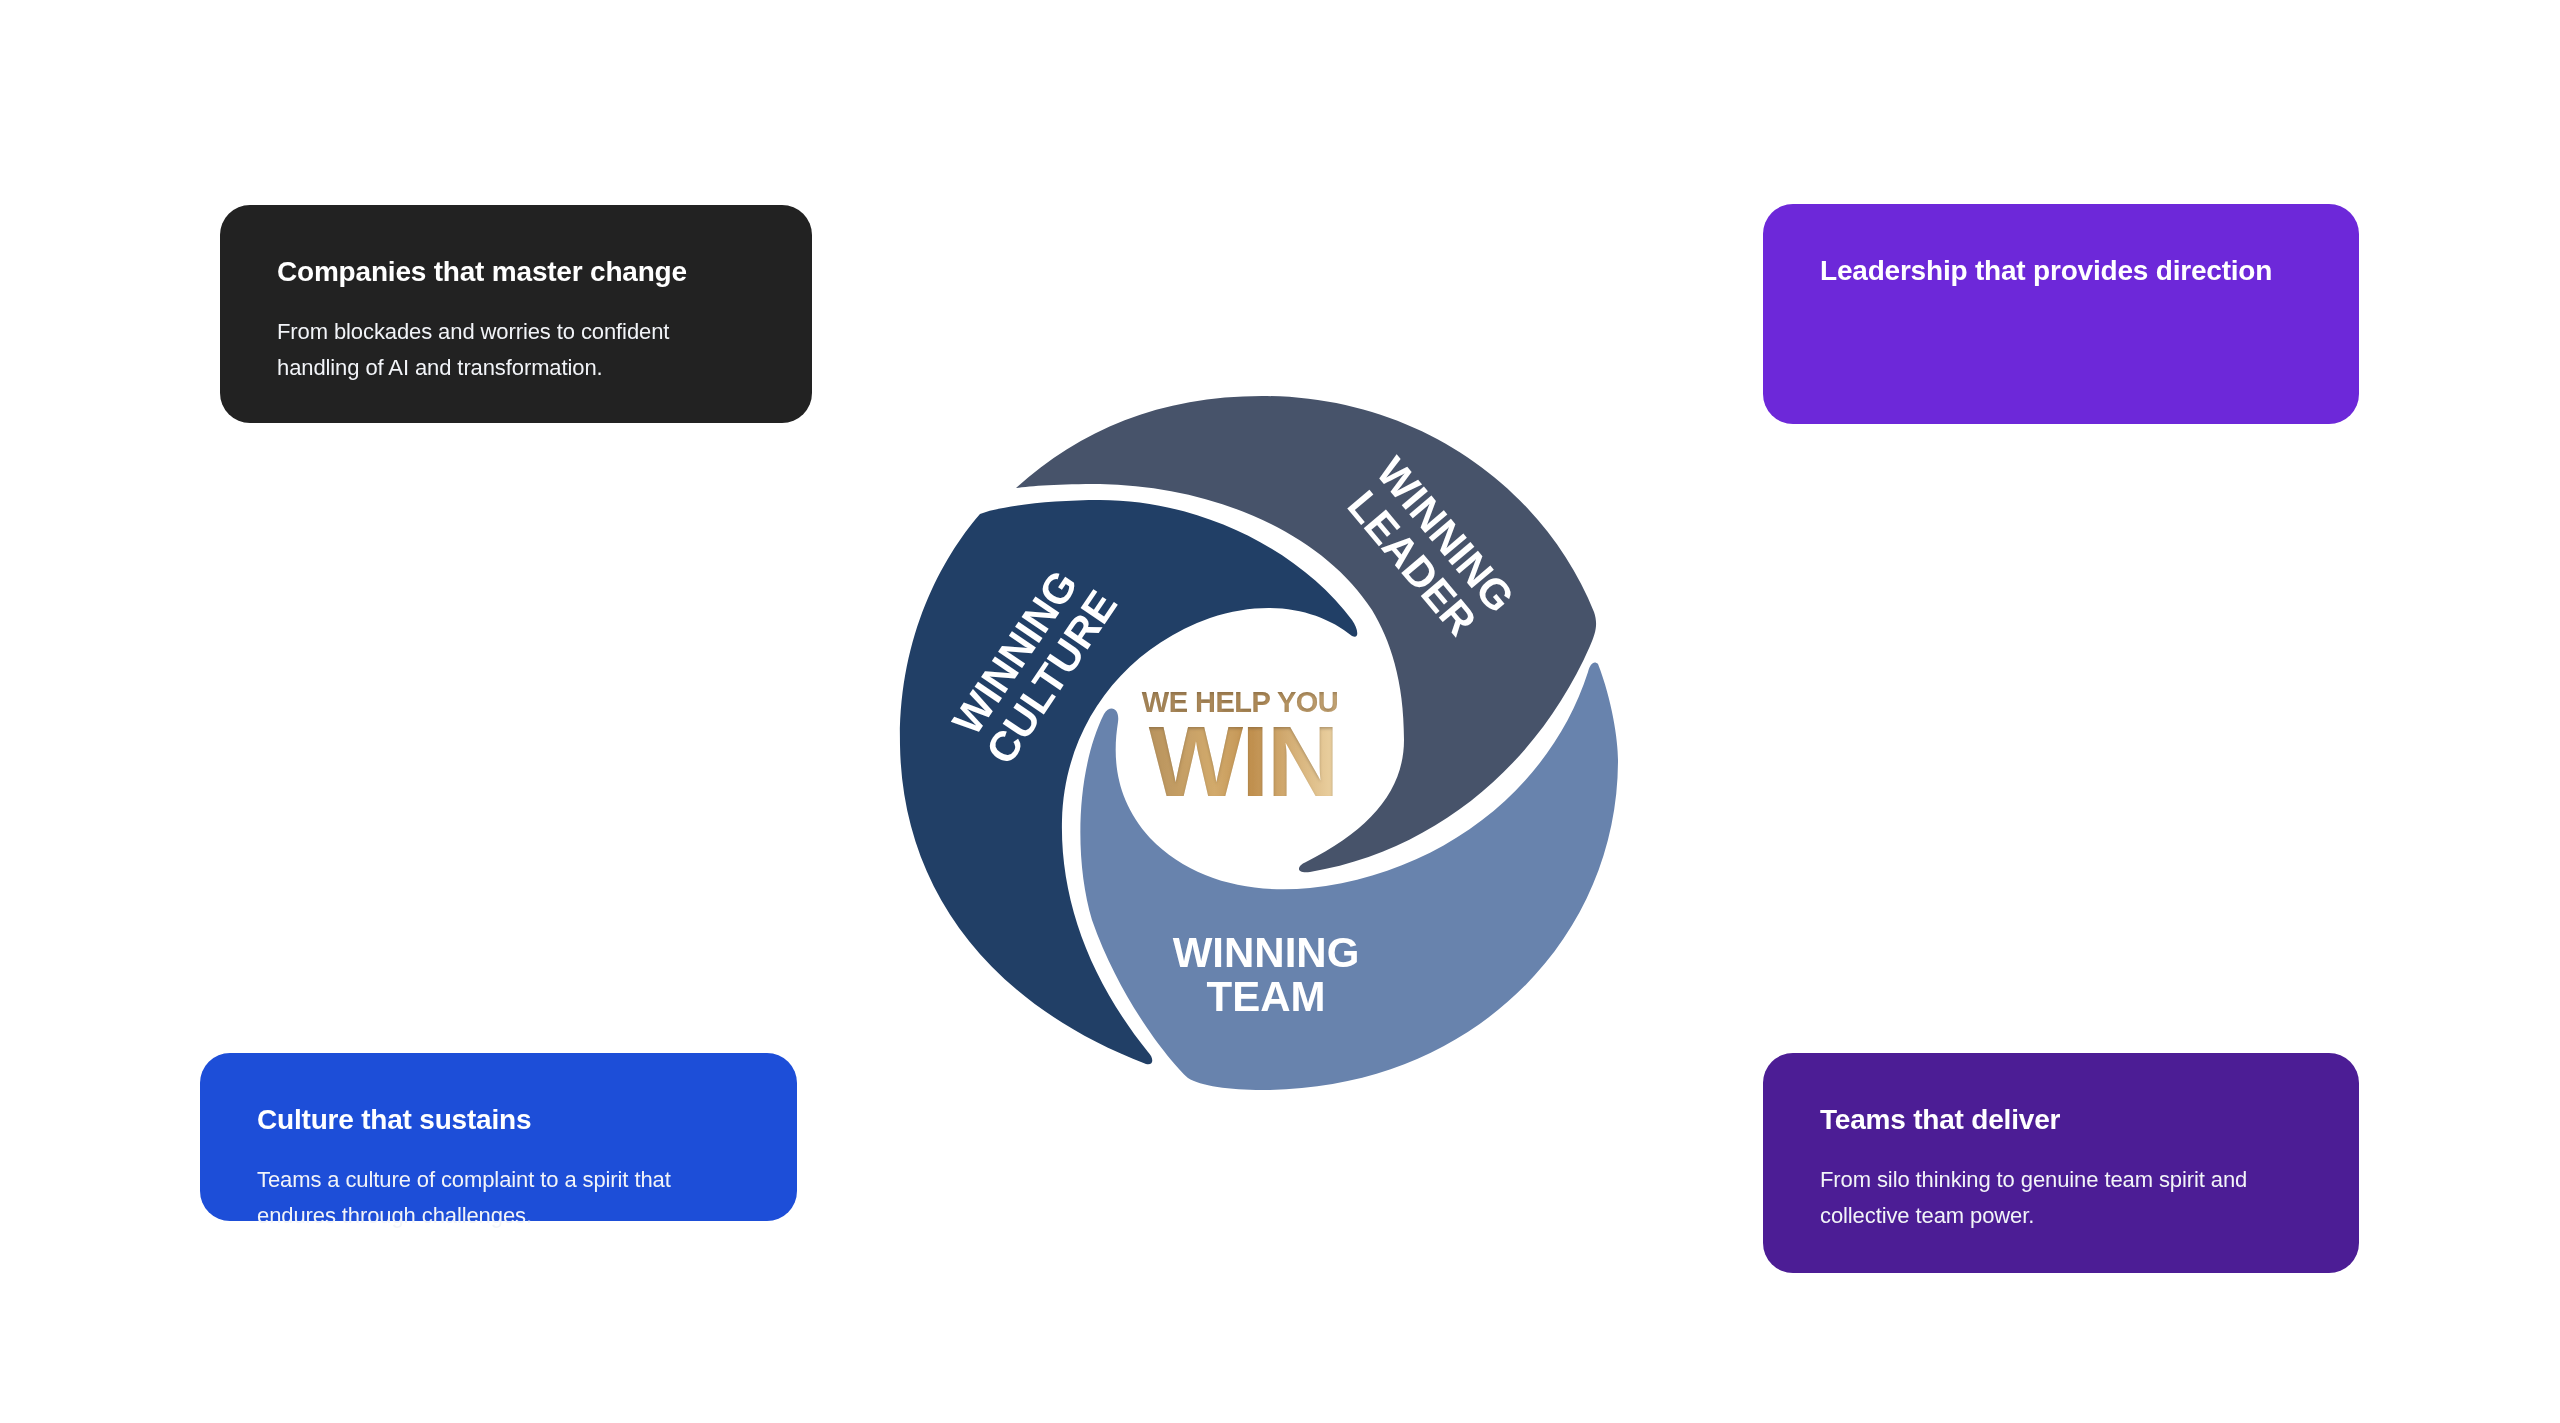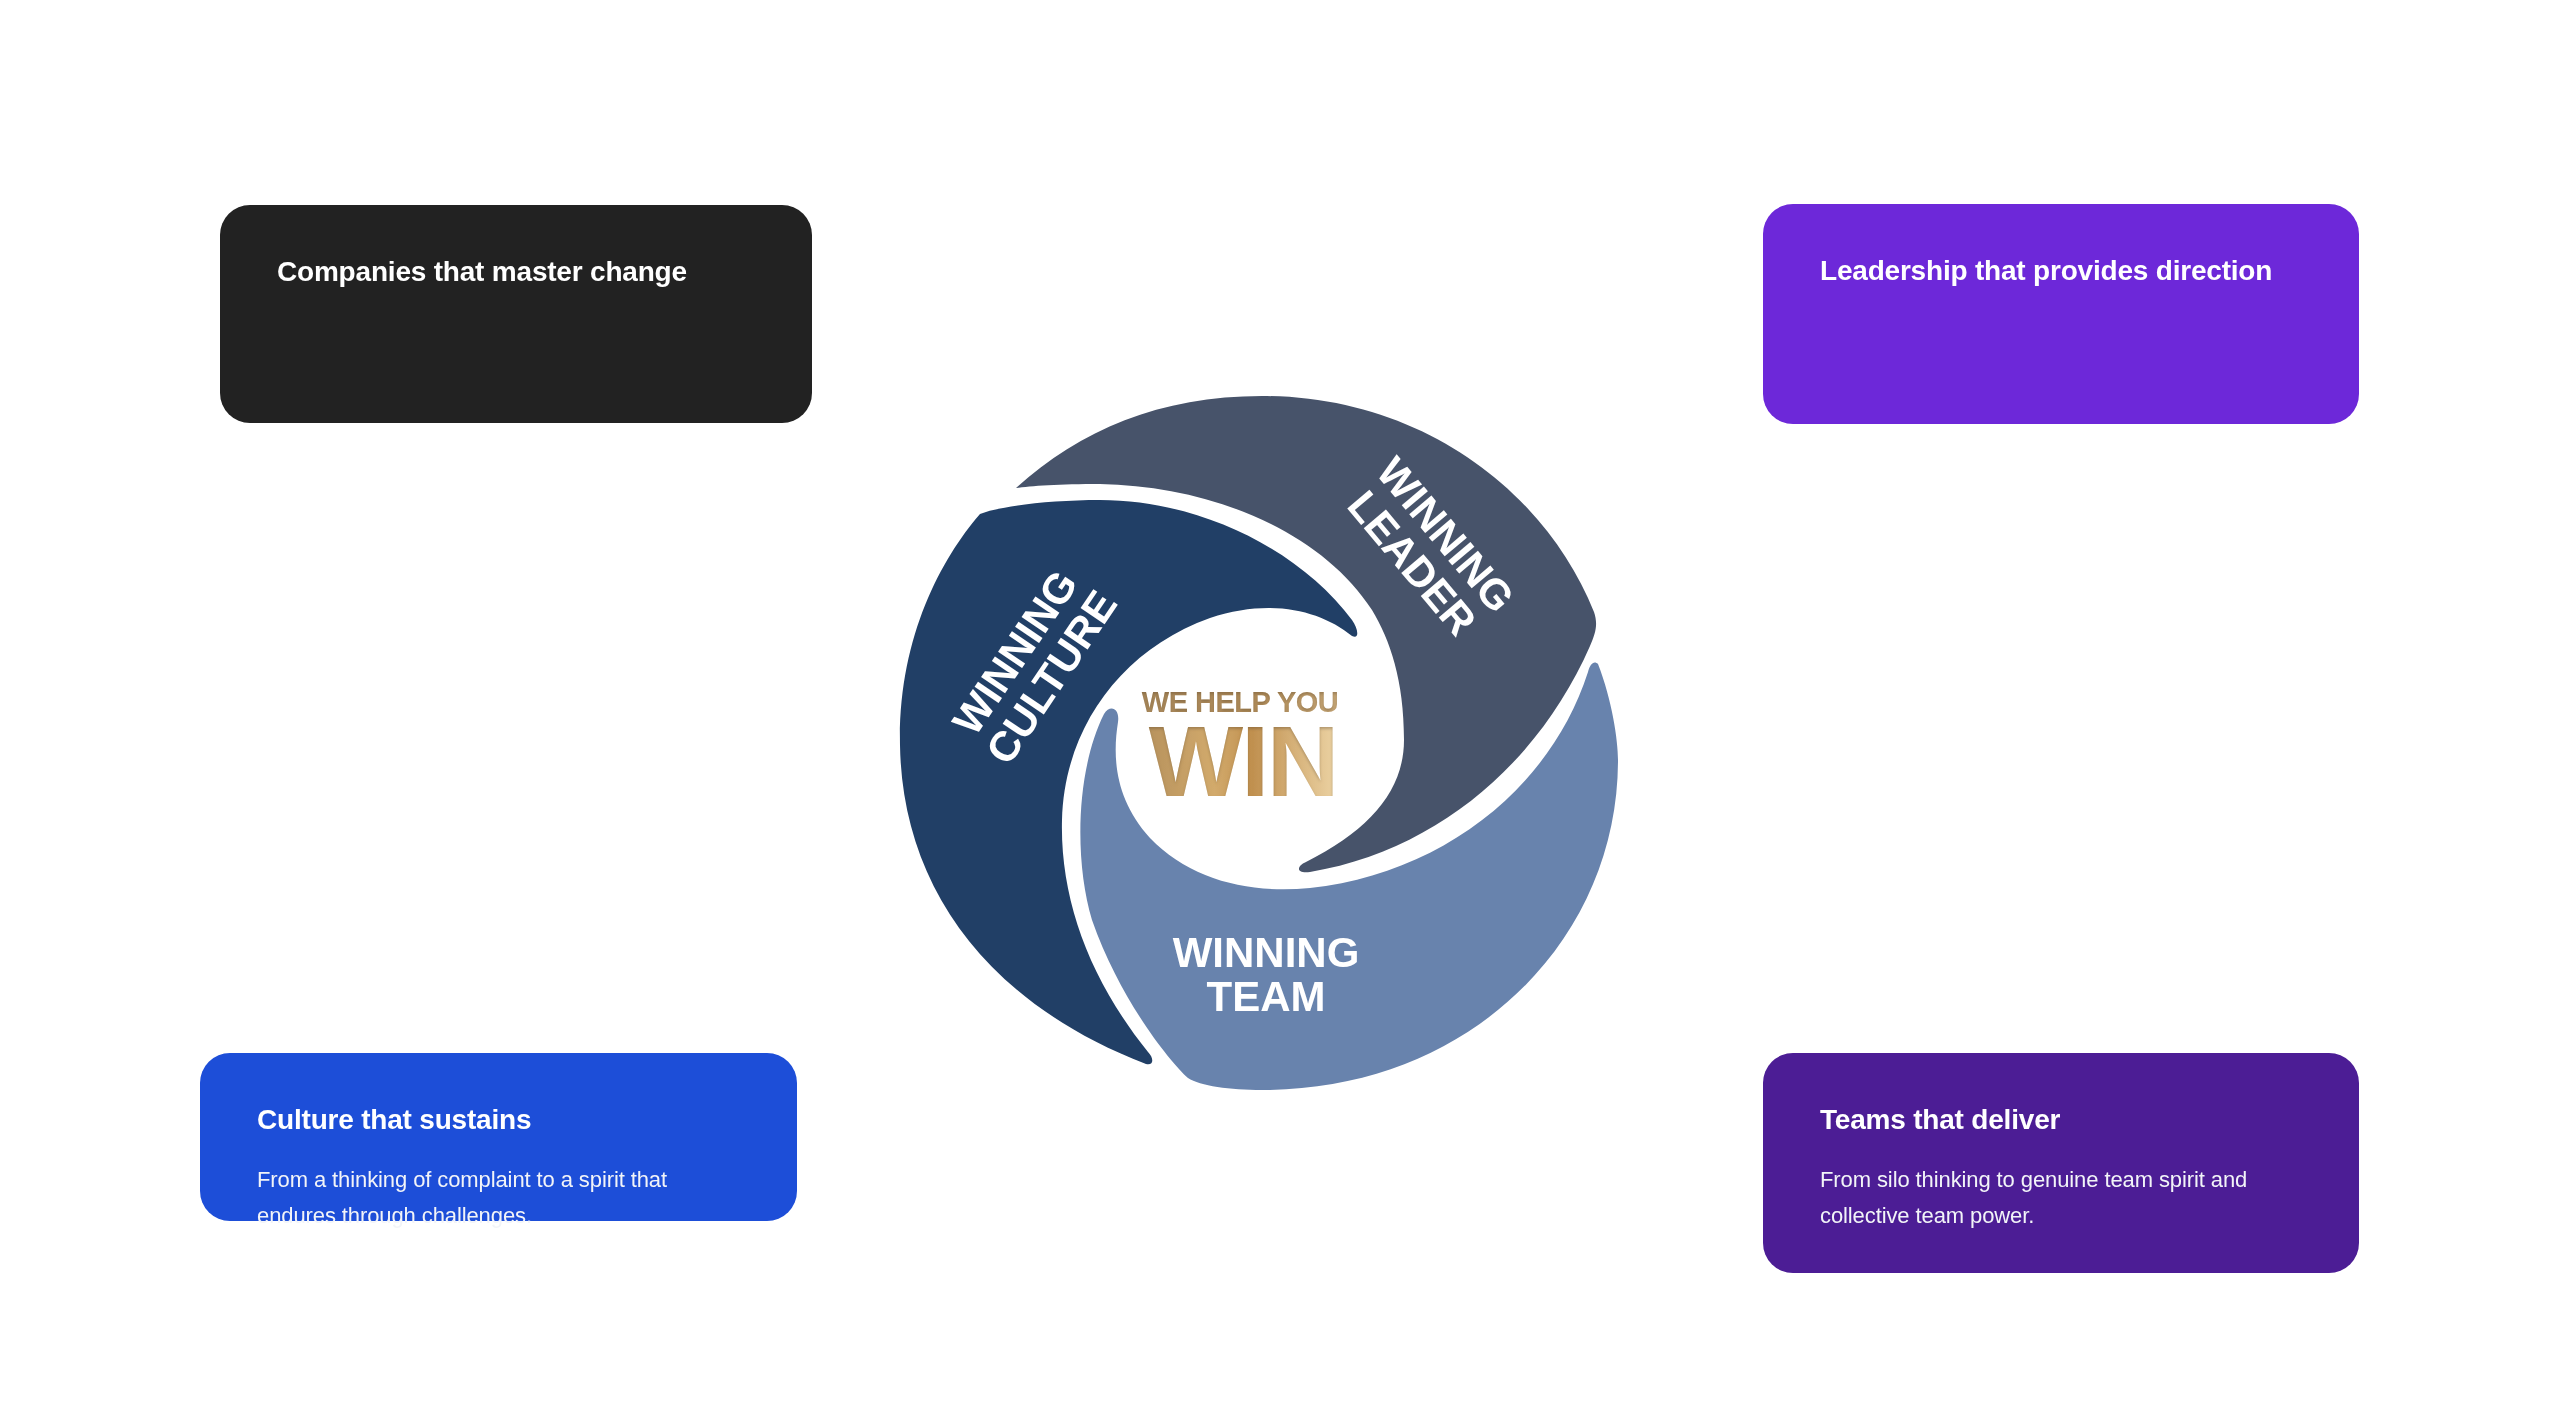--- a/index.html
+++ b/index.html
@@ -16,30 +16,34 @@
   svg#wheel { position: absolute; left: 0; top: 0; }
   .seg-label { font-family: "Liberation Sans", "DejaVu Sans", sans-serif; font-weight: bold; fill: #ffffff; font-size: 42px; }
   .center-small { font-family: "Liberation Sans", sans-serif; font-weight: bold; font-size: 29px; letter-spacing: -0.5px; }
   .center-big { font-family: "Liberation Sans", sans-serif; font-weight: bold; font-size: 100px; letter-spacing: -2px; }
 </style>
 </head>
 <body>
 
 <div class="card" id="card-tl">
   <h3 class="card-title">Companies that master change</h3>
+  <p class="card-text">
+    <span>From blockades and worries to confident</span><br>
+    <span>handling of AI and transformation.</span>
+  </p>
 </div>
 
 <div class="card" id="card-tr">
   <h3 class="card-title">Leadership that provides direction</h3>
 </div>
 
 <div class="card" id="card-bl">
   <h3 class="card-title">Culture that sustains</h3>
   <p class="card-text">
-    <span>From a thinking of complaint to a spirit that</span><br>
+    <span>Teams a culture of complaint to a spirit that</span><br>
     <span>endures through challenges.</span>
   </p>
 </div>
 
 <div class="card" id="card-br">
   <h3 class="card-title">Teams that deliver</h3>
   <p class="card-text">
     <span>From silo thinking to genuine team spirit and</span><br>
     <span>collective team power.</span>
   </p>

